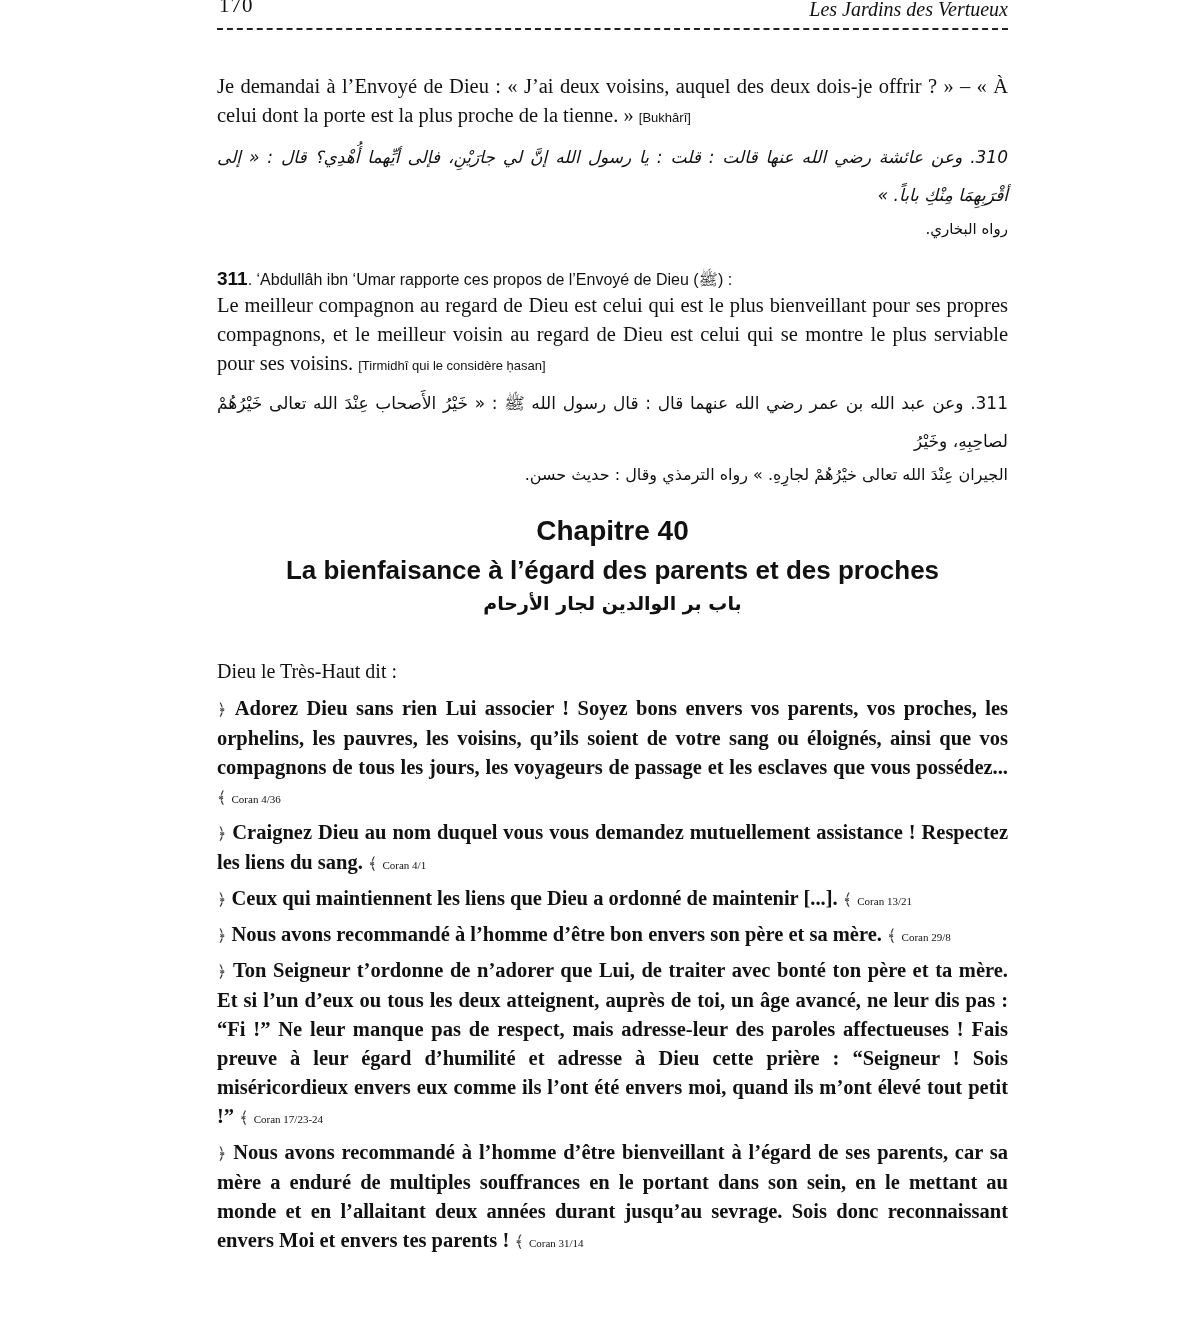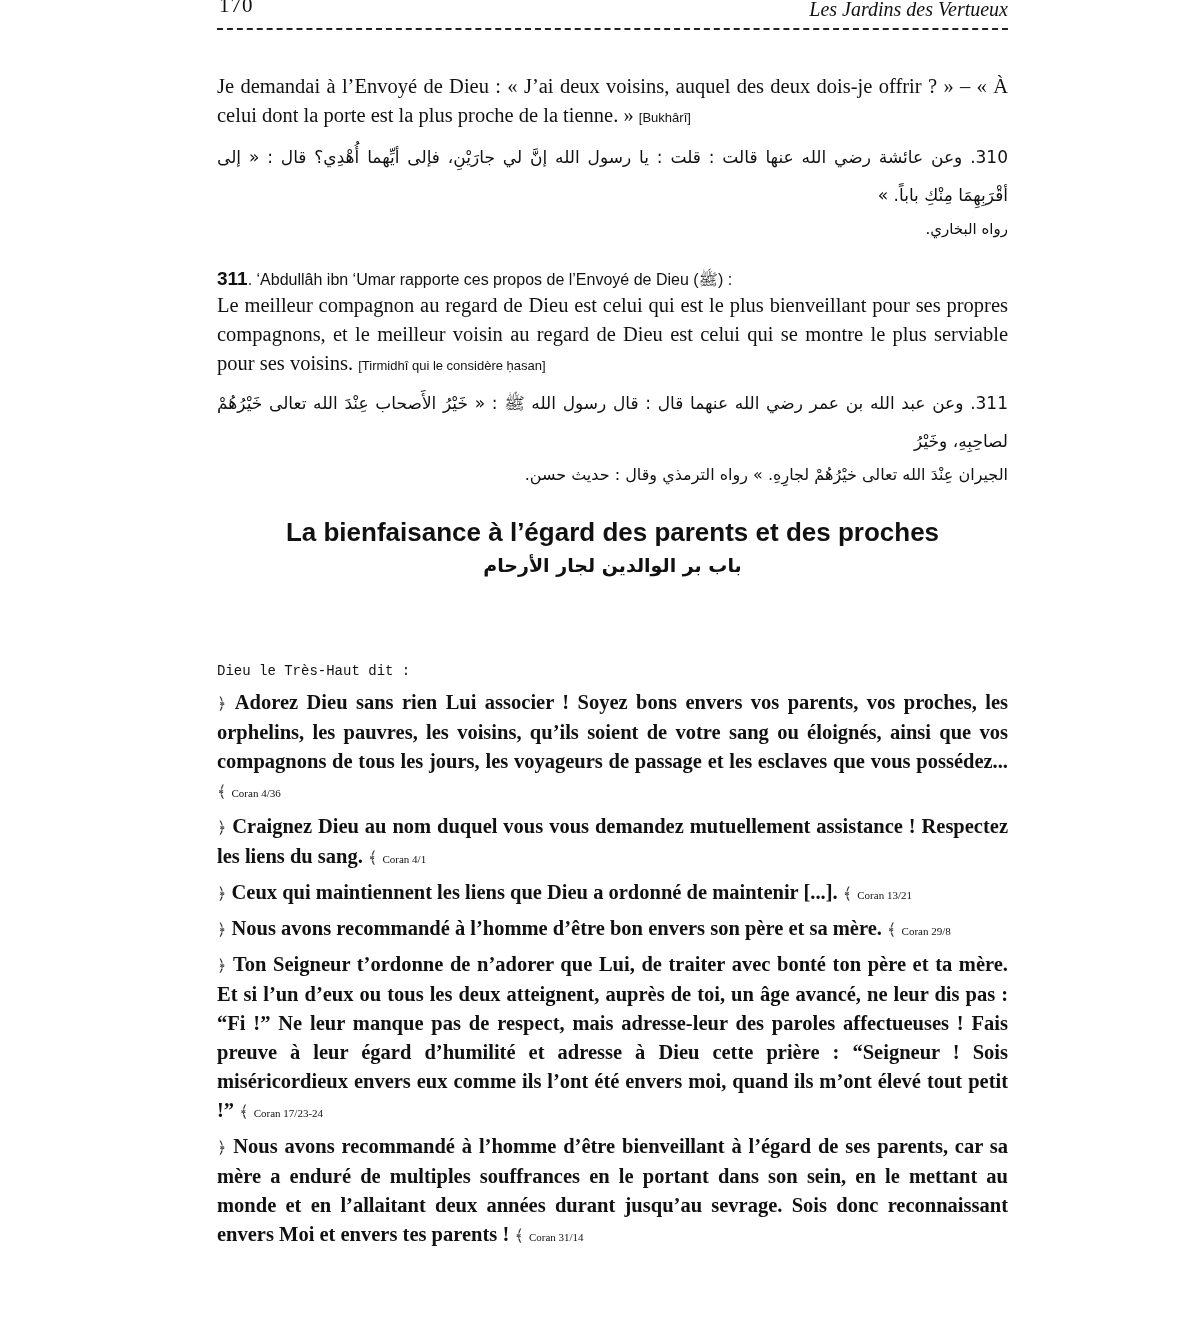--- a/index.html
+++ b/index.html
@@ -15,51 +15,52 @@
     .hadith-intro b { font-size: 19px; }
     .fr { font-family: "Liberation Serif", serif; font-size: 20.5px; line-height: 29px; text-align: justify; }
     .src { font-family: "Liberation Sans", sans-serif; font-size: 13px; }
     .ar { font-family: "DejaVu Sans", sans-serif; font-size: 17px; line-height: 38px; direction: rtl; text-align: justify; }
     .ar-last { font-family: "DejaVu Sans", sans-serif; font-size: 15px; direction: rtl; line-height: 30px; }
     .chapter { position: absolute; left: 0; width: 791px; text-align: center; top: 512px; }
     .chapter-num { font-family: "Liberation Sans", sans-serif; font-weight: bold; font-size: 28px; line-height: 38px; }
     .chapter-title { font-family: "Liberation Sans", sans-serif; font-weight: bold; font-size: 26px; line-height: 32px; margin-top: 4px; }
     .chapter-ar { font-family: "DejaVu Sans", sans-serif; font-weight: bold; font-size: 19px; line-height: 34px; direction: rtl; }
     .verses { position: absolute; left: 0; top: 660px; width: 791px; }
-    .verses-intro { font-family: Liberation Mono, monospace; font-size: 14px; line-height: 22px; margin-bottom: 6px; }
+    .verses-intro { font-family: Liberation Serif, serif; font-size: 20px; line-height: 22px; margin-bottom: 12px; }
     .verse { font-family: "Liberation Serif", serif; font-weight: bold; font-size: 20.5px; line-height: 29px; text-align: justify; margin-bottom: 4px; }
     .verse .ref { font-weight: normal; font-size: 11px; }
     .orn { font-weight: normal; font-size: 16px; color: #333; }
     .cont { text-align-last: left; }
   </style>
 </head>
 <body>
 
 <div class="page">
 
   <div class="running-head">
     <div class="page-number"><span>170</span></div>
     <div class="book-title">Les Jardins des Vertueux</div>
     <div class="head-rule"></div>
   </div>
 
   <div class="hadith" style="top:72px;">
     <div class="fr cont"><span>Je demandai à l’Envoyé de Dieu : « J’ai deux voisins, auquel des deux dois-je offrir ? » – « À celui dont la porte est la plus proche de la tienne. »</span> <span class="src">[Bukhârî]</span></div>
-    <div class="ar" style="margin-top:6px;">310. وعن عائشة رضي الله عنها قالت : قلت : يا رسول الله إنَّ لي جارَيْنِ، فإلى أيِّهما أُهْدِي؟ قال : « إلى أقْرَبِهِمَا مِنْكِ باباً. »</div>
+    <div class="ar" style="margin-top:6px;font-style:italic;">310. وعن عائشة رضي الله عنها قالت : قلت : يا رسول الله إنَّ لي جارَيْنِ، فإلى أيِّهما أُهْدِي؟ قال : « إلى أقْرَبِهِمَا مِنْكِ باباً. »</div>
     <div class="ar-last">رواه البخاري.</div>
   </div>
 
   <div class="hadith" style="top:268px;">
     <div class="hadith-intro"><b>311</b><span>. ‘Abdullâh ibn ‘Umar rapporte ces propos de l’Envoyé de Dieu (ﷺ) :</span></div>
     <div class="fr cont"><span>Le meilleur compagnon au regard de Dieu est celui qui est le plus bienveillant pour ses propres compagnons, et le meilleur voisin au regard de Dieu est celui qui se montre le plus serviable pour ses voisins.</span> <span class="src">[Tirmidhî qui le considère ḥasan]</span></div>
     <div class="ar" style="margin-top:4px;">311. وعن عبد الله بن عمر رضي الله عنهما قال : قال رسول الله ﷺ : « خَيْرُ الأَصحاب عِنْدَ الله تعالى خَيْرُهُمْ لصاحِبِهِ، وخَيْرُ</div>
     <div class="ar-last" style="font-size:16px;">الجيران عِنْدَ الله تعالى خيْرُهُمْ لجارِهِ. » رواه الترمذي وقال : حديث حسن.</div>
   </div>
 
   <div class="chapter">
+    <div class="chapter-num">Chapitre 40</div>
     <div class="chapter-title">La bienfaisance à l’égard des parents et des proches</div>
     <div class="chapter-ar">باب بر الوالدين لجار الأرحام</div>
   </div>
 
   <div class="verses">
     <div class="verses-intro">Dieu le Très-Haut dit :</div>
 
     <div class="verse cont"><span class="orn">﴿</span> <span>Adorez Dieu sans rien Lui associer ! Soyez bons envers vos parents, vos proches, les orphelins, les pauvres, les voisins, qu’ils soient de votre sang ou éloignés, ainsi que vos compagnons de tous les jours, les voyageurs de passage et les esclaves que vous possédez...</span> <span class="orn">﴾</span> <span class="ref">Coran 4/36</span></div>
 
     <div class="verse cont"><span class="orn">﴿</span> <span>Craignez Dieu au nom duquel vous vous demandez mutuellement assistance ! Respectez les liens du sang.</span> <span class="orn">﴾</span> <span class="ref">Coran 4/1</span></div>

